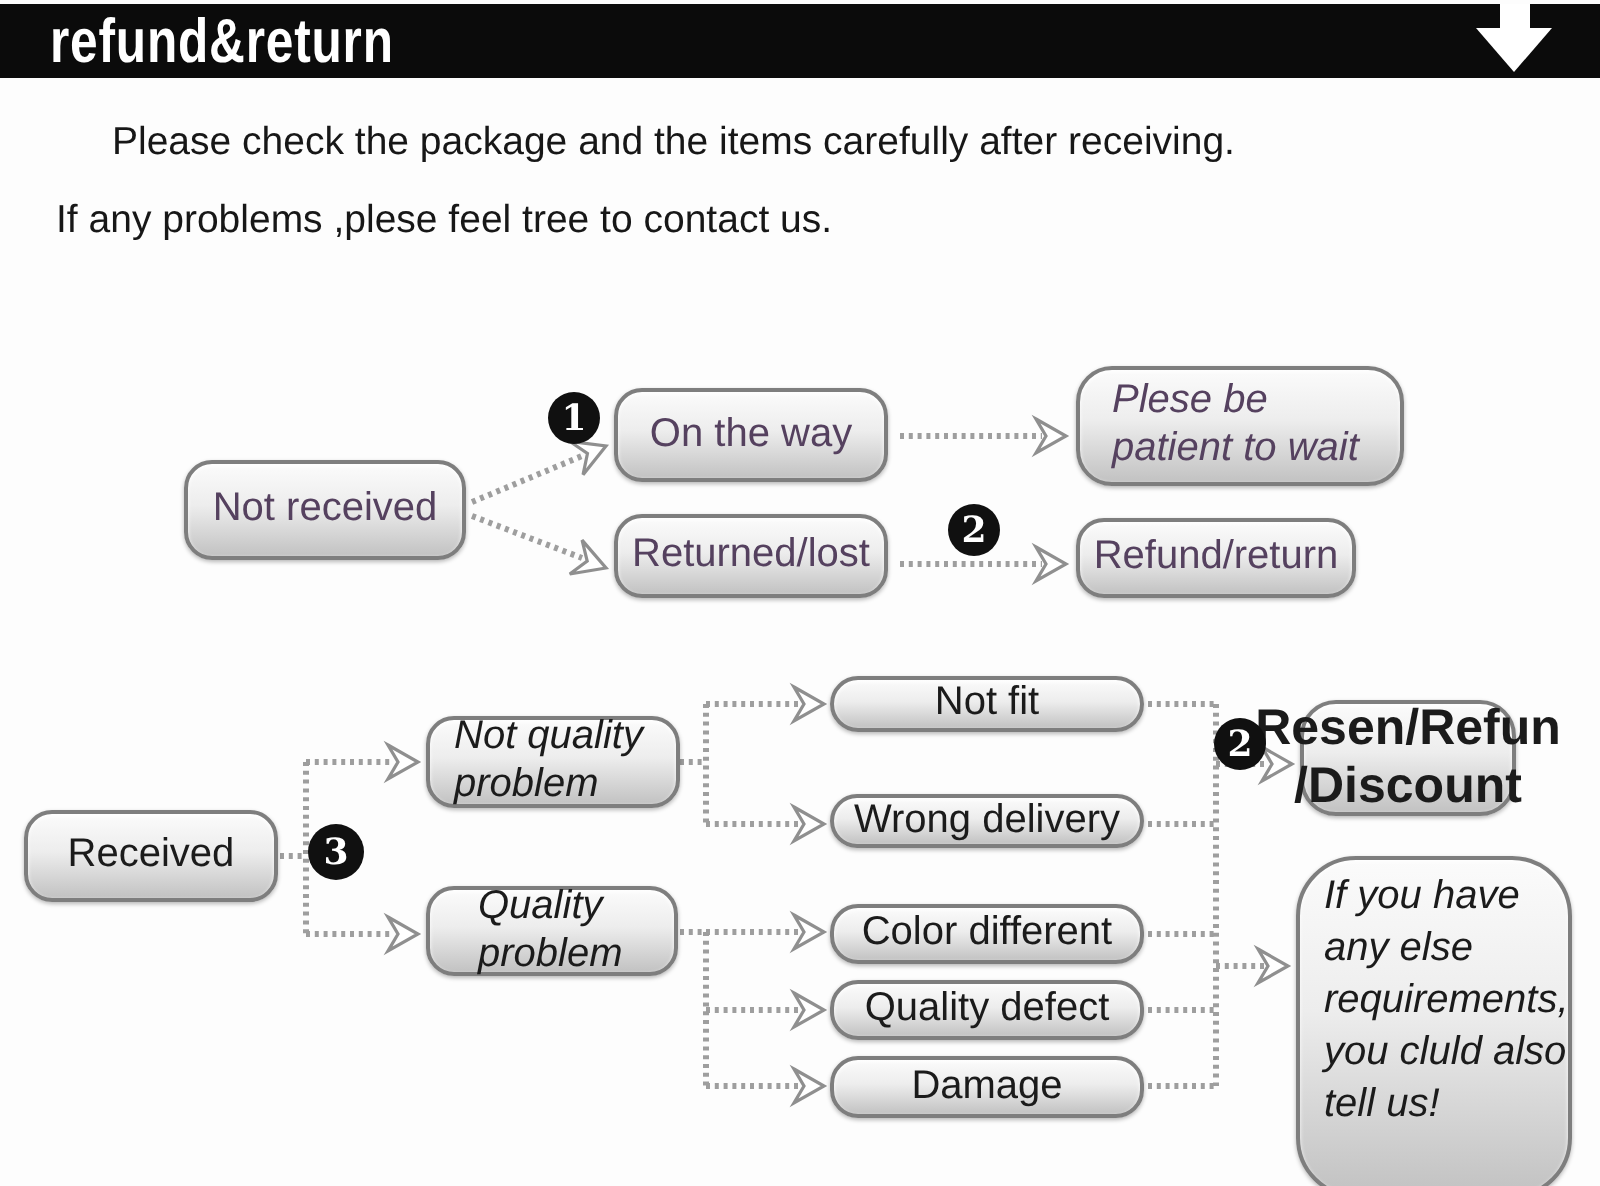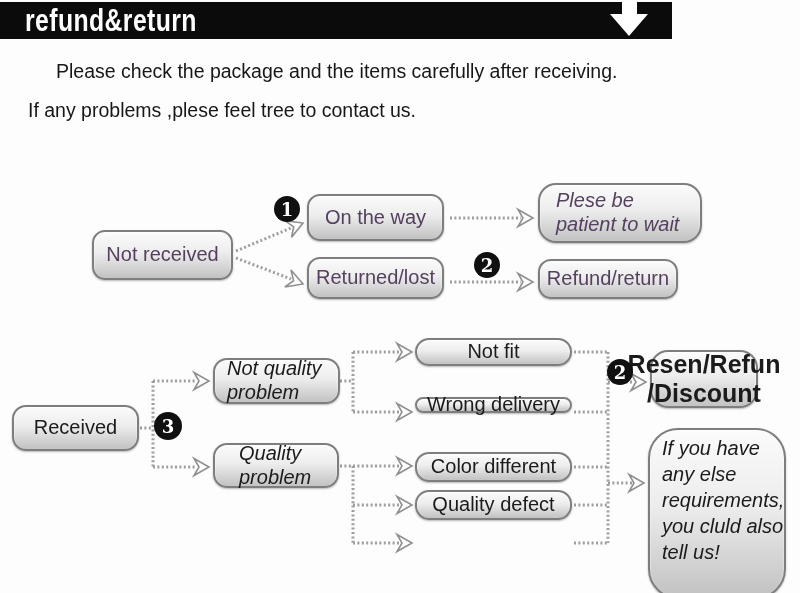--- a/index.html
+++ b/index.html
@@ -3,21 +3,21 @@
 <meta charset="utf-8">
 <style>
   html,body{margin:0;padding:0;background:#ffffff;}
   .screen{
     position:relative;width:800px;height:593px;overflow:hidden;
     background:#fdfdfd;font-family:"Liberation Sans","DejaVu Sans",sans-serif;
     color:#1c1c1c;
   }
   
   .banner{
-    position:absolute;left:0;top:2px;width:672px;height:37px;
+    position:absolute;left:0;top:2px;width:800px;height:37px;
     background:#0b0b0b;display:flex;align-items:flex-end;
   }
   .banner-title{
     margin-left:25px;color:#ffffff;font-size:31px;font-weight:bold;
     display:inline-block;transform:scaleX(.8);transform-origin:0 50%;
     letter-spacing:.5px;white-space:nowrap;
   }
   .banner-arrow{position:absolute;right:18px;top:0;width:50px;height:37px;}
   
   .intro-line{position:absolute;left:28px;font-size:19.5px;color:#171717;white-space:nowrap;}
@@ -34,33 +34,33 @@
   
   .box{
     position:absolute;box-sizing:border-box;
     border:2px solid #7e7e7e;border-radius:14px;
     background:linear-gradient(180deg,#fbfbfb 0%,#ededed 45%,#c2c2c2 100%);
     box-shadow:inset 0 1px 2px rgba(255,255,255,.9),0 1px 2px rgba(0,0,0,.28);
     display:flex;align-items:center;justify-content:center;
     font-size:20px;line-height:1.18;color:#1b1b1b;
     white-space:pre-line;text-align:center;
   }
-  .purple{color:#55415f;border-radius:13px;}
+  .purple{color:#55415f;}
   .left-align{justify-content:flex-start;text-align:left;font-style:italic;}
   
   .b-not-received{left:92px;top:230px;width:141px;height:50px;}
   .b-on-the-way{left:307px;top:194px;width:137px;height:47px;}
   .b-returned-lost{left:307px;top:257px;width:137px;height:42px;}
   .b-plese{left:538px;top:183px;width:164px;height:60px;border-radius:18px;padding-left:16px;}
   .b-refund-return{left:538px;top:259px;width:140px;height:40px;}
   .b-received{left:12px;top:405px;width:127px;height:46px;}
   .b-nqp{left:213px;top:358px;width:127px;height:46px;padding-left:12px;}
   .b-qp{left:213px;top:443px;width:126px;height:45px;padding-left:24px;}
   .b-not-fit{left:415px;top:338px;width:157px;height:28px;}
-  .b-wrong{left:415px;top:397px;width:157px;height:16px;}
+  .b-wrong{left:415px;top:397px;width:157px;height:27px;}
   .b-color{left:415px;top:452px;width:157px;height:30px;}
   .b-defect{left:415px;top:490px;width:157px;height:30px;}
   .b-damage{left:415px;top:528px;width:157px;height:31px;}
   .b-resen{left:650px;top:350px;width:108px;height:58px;border-radius:18px;font-size:25px;font-weight:bold;}
   .b-ifyou{left:648px;top:428px;width:138px;height:171px;border-radius:30px;
            padding-left:12px;align-items:flex-start;padding-top:5px;line-height:1.3;}
   
   .badge{
     position:absolute;width:26px;height:26px;border-radius:50%;
     background:#101010;color:#ffffff;font-weight:bold;font-size:18px;
@@ -185,20 +185,21 @@
 
   <div class="box b-received">Received</div>
   <div class="box left-align b-nqp">Not quality
 problem</div>
   <div class="box left-align b-qp">Quality
 problem</div>
   <div class="box b-not-fit">Not fit</div>
   <div class="box b-wrong">Wrong delivery</div>
   <div class="box b-color">Color different</div>
   <div class="box b-defect">Quality defect</div>
+  <div class="box b-damage">Damage</div>
   <div class="box b-resen">Resen/Refun
 /Discount</div>
   <div class="box left-align b-ifyou">If you have
 any else
 requirements,
 you cluld also
 tell us!</div>
 
   <div class="badge badge-1">1</div>
   <div class="badge badge-2a">2</div>

